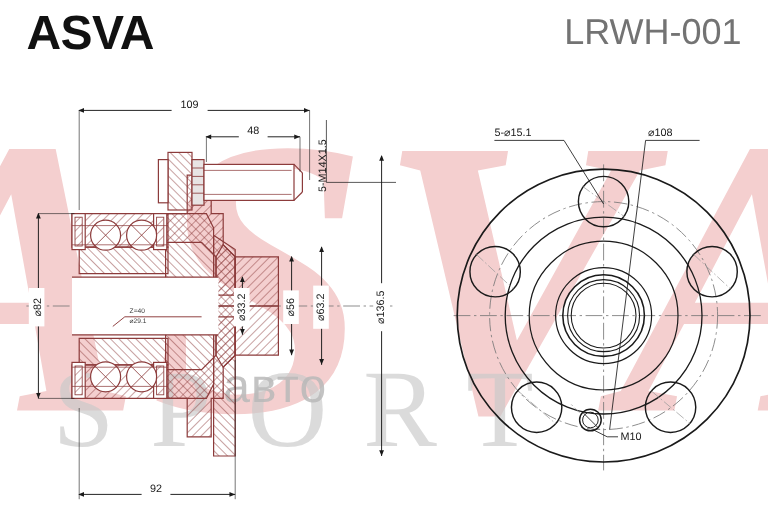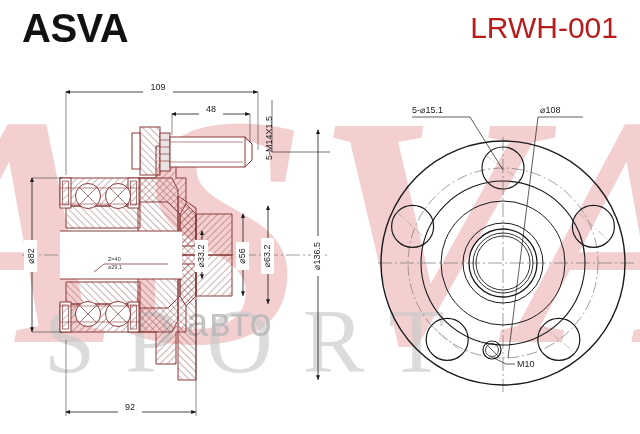--- a/index.html
+++ b/index.html
@@ -34,21 +34,21 @@
     letter-spacing: -0.5px;
     color: #111111;
     line-height: 44px;
     user-select: none;
   }
   #part-number {
     position: absolute;
     right: 22px; top: 10px;
     font-family: "Liberation Sans", sans-serif;
     font-size: 30px;
-    color: #b91c1c;
+    color: #737373;
     letter-spacing: 0px;
     line-height: 36px;
   }
   
   #wm-brand-big {
     position: absolute;
     left: -18px; top: 42px;
     width: 676px; height: 392px;
     z-index: 5;
     pointer-events: none;

